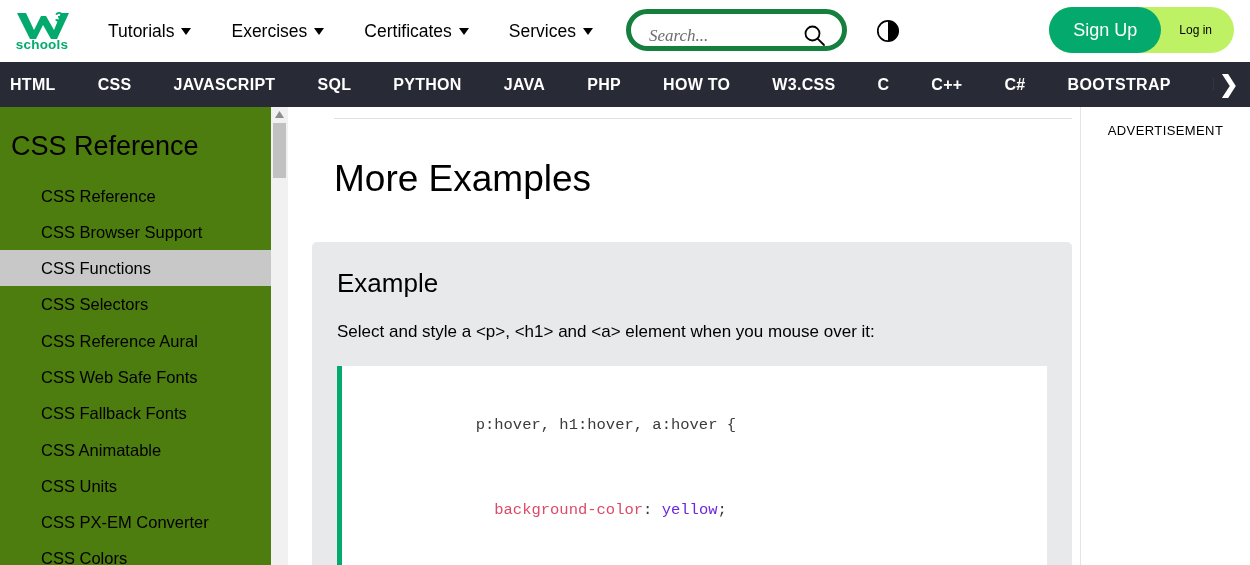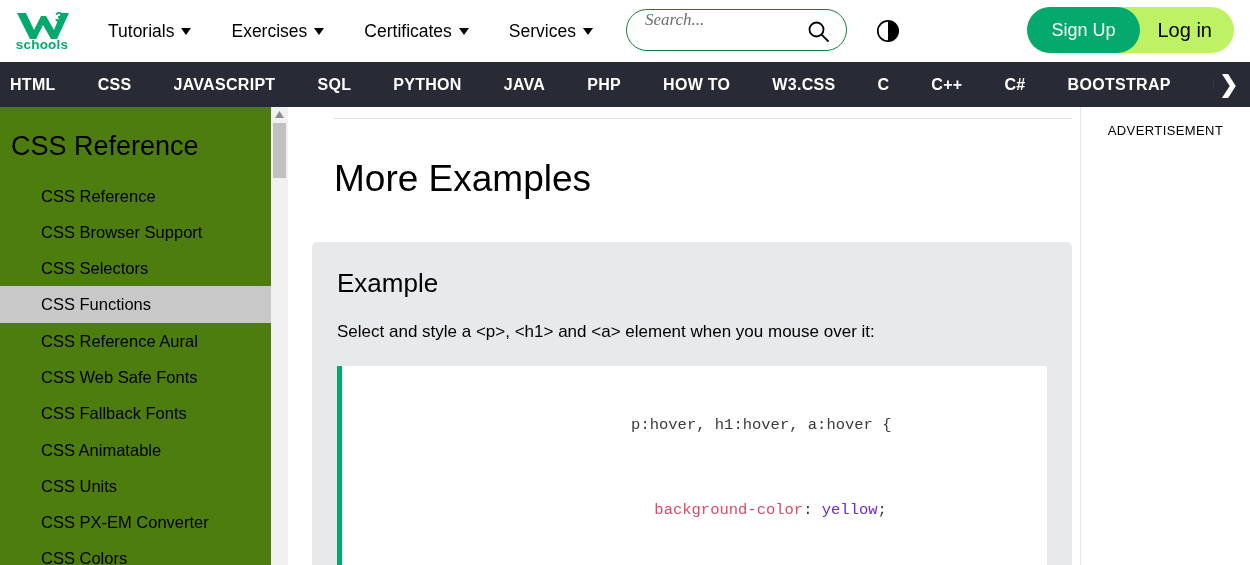--- a/index.html
+++ b/index.html
@@ -54,24 +54,24 @@
     width: 0; height: 0;
     border-left: 5.5px solid transparent;
     border-right: 5.5px solid transparent;
     border-top: 7px solid #000;
   }
 
   .searchbox {
     position: absolute;
     left: 626px; top: 9px;
     width: 221px; height: 42px;
-    border: 1px solid #15803d;
+    border: 5px solid #15803d;
     border-radius: 21px;
     display: flex;
-    align-items: flex-start;
+    align-items: flex-end;
     background: #fff;
   }
   .searchbox input {
     border: none;
     outline: none;
     background: transparent;
     font-family: "Liberation Serif", serif;
     font-style: italic;
     font-size: 17px;
     color: #6e6e6e;
@@ -107,21 +107,21 @@
     height: 46px;
     padding: 0 24px;
     border: none;
     border-radius: 23px;
     cursor: pointer;
     font-family: "Liberation Sans", sans-serif;
   }
   .login-btn {
     background: transparent;
     color: #000000;
-    font-size: 20px;
+    font-size: 12px;
     height: 46px;
     padding: 0 22px 0 18px;
     border: none;
     cursor: pointer;
     font-family: "Liberation Sans", sans-serif;
   }
 
   
   .tabbar {
     height: 45px;
@@ -262,21 +262,21 @@
   .codeblock {
     background: #ffffff;
     border-left: 5px solid #04AA6D;
     padding: 17px 0 17px 22px;
     font-family: "Liberation Mono", monospace;
     font-size: 15.5px;
     line-height: 1.83;
     color: #000000;
     width: 710px;
   }
-  .code-ln { white-space: pre; text-align: center; }
+  .code-ln { white-space: pre; }
   .tok-sel  { color: #3b3b3b; }
   .tok-prop { color: #dd4a68; }
   .tok-val  { color: #6d28d9; }
   .tok-punc { color: #3b3b3b; }
 
   
   .adrail {
     width: 170px;
     flex-shrink: 0;
     background: #ffffff;
@@ -367,22 +367,22 @@
   <div class="tab-arrow">❯</div>
 </div>
 
 <div class="page">
 
   <aside class="sidebar">
     <div class="sidebar-title">CSS Reference</div>
     <ul class="sidebar-list">
       <li class="sidebar-item">CSS Reference</li>
       <li class="sidebar-item">CSS Browser Support</li>
+      <li class="sidebar-item active">CSS Functions</li>
       <li class="sidebar-item">CSS Selectors</li>
-      <li class="sidebar-item active">CSS Functions</li>
       <li class="sidebar-item">CSS Reference Aural</li>
       <li class="sidebar-item">CSS Web Safe Fonts</li>
       <li class="sidebar-item">CSS Fallback Fonts</li>
       <li class="sidebar-item">CSS Animatable</li>
       <li class="sidebar-item">CSS Units</li>
       <li class="sidebar-item">CSS PX-EM Converter</li>
       <li class="sidebar-item">CSS Colors</li>
 
     </ul>
 

